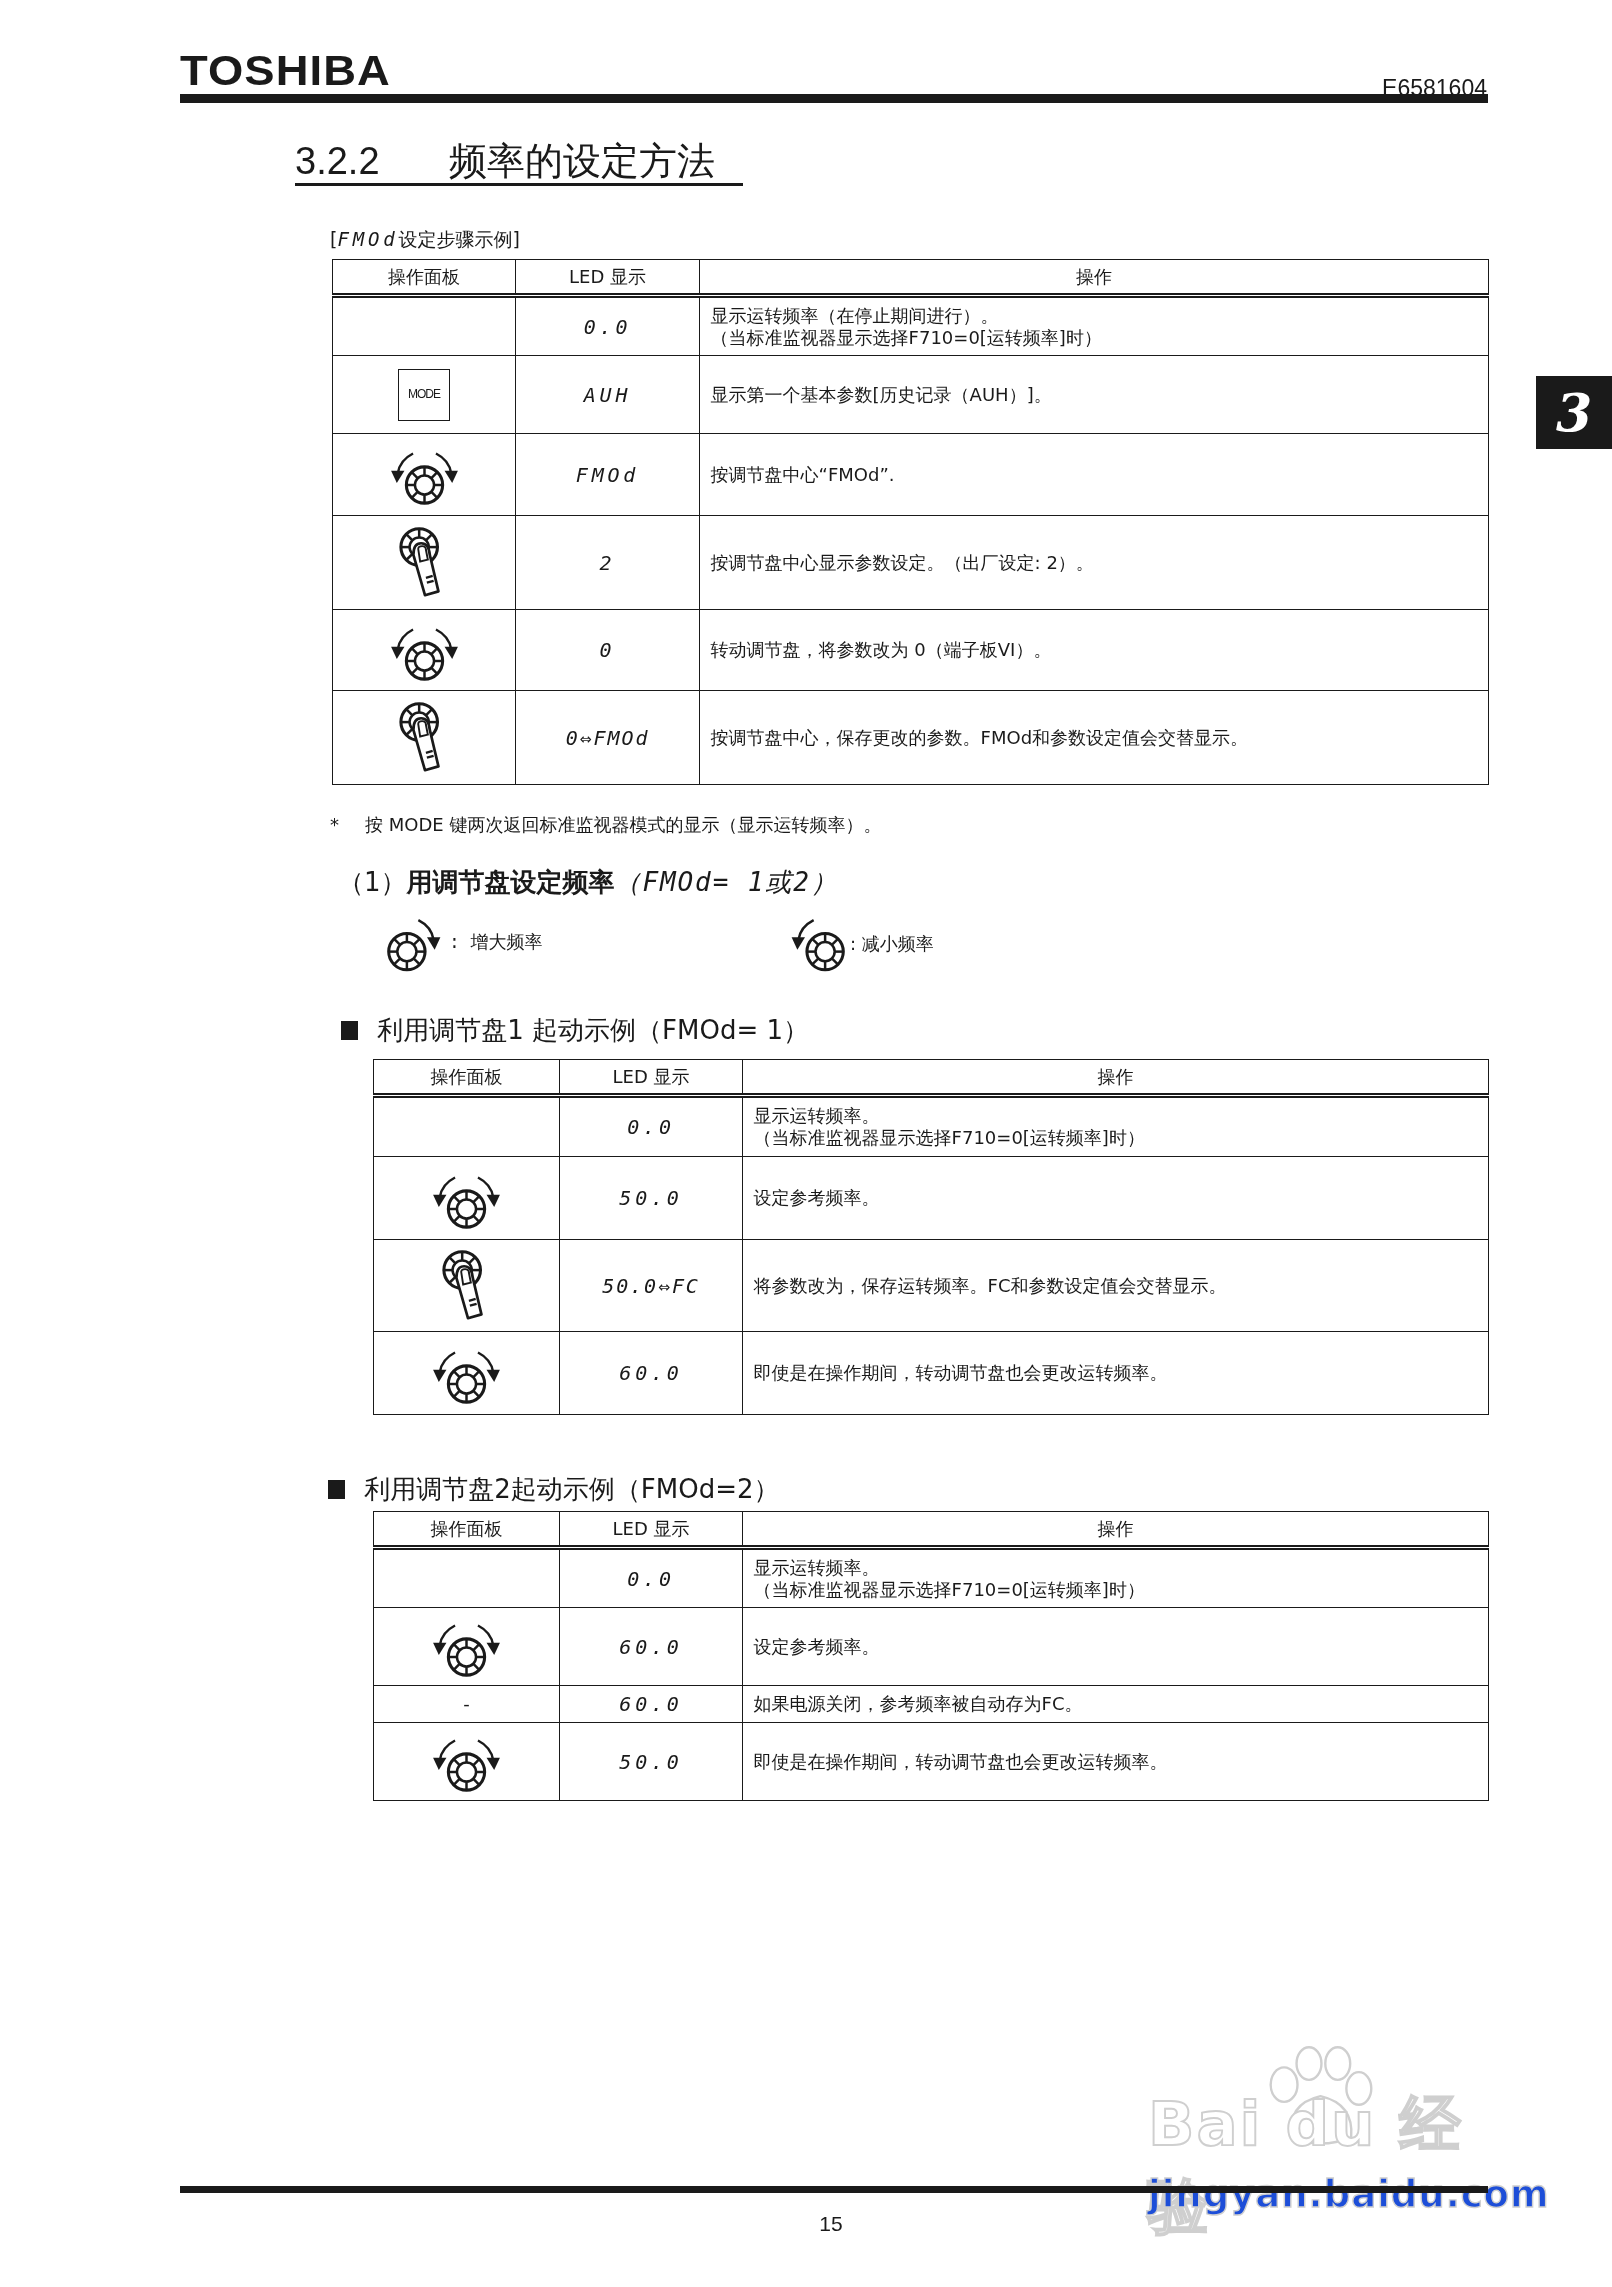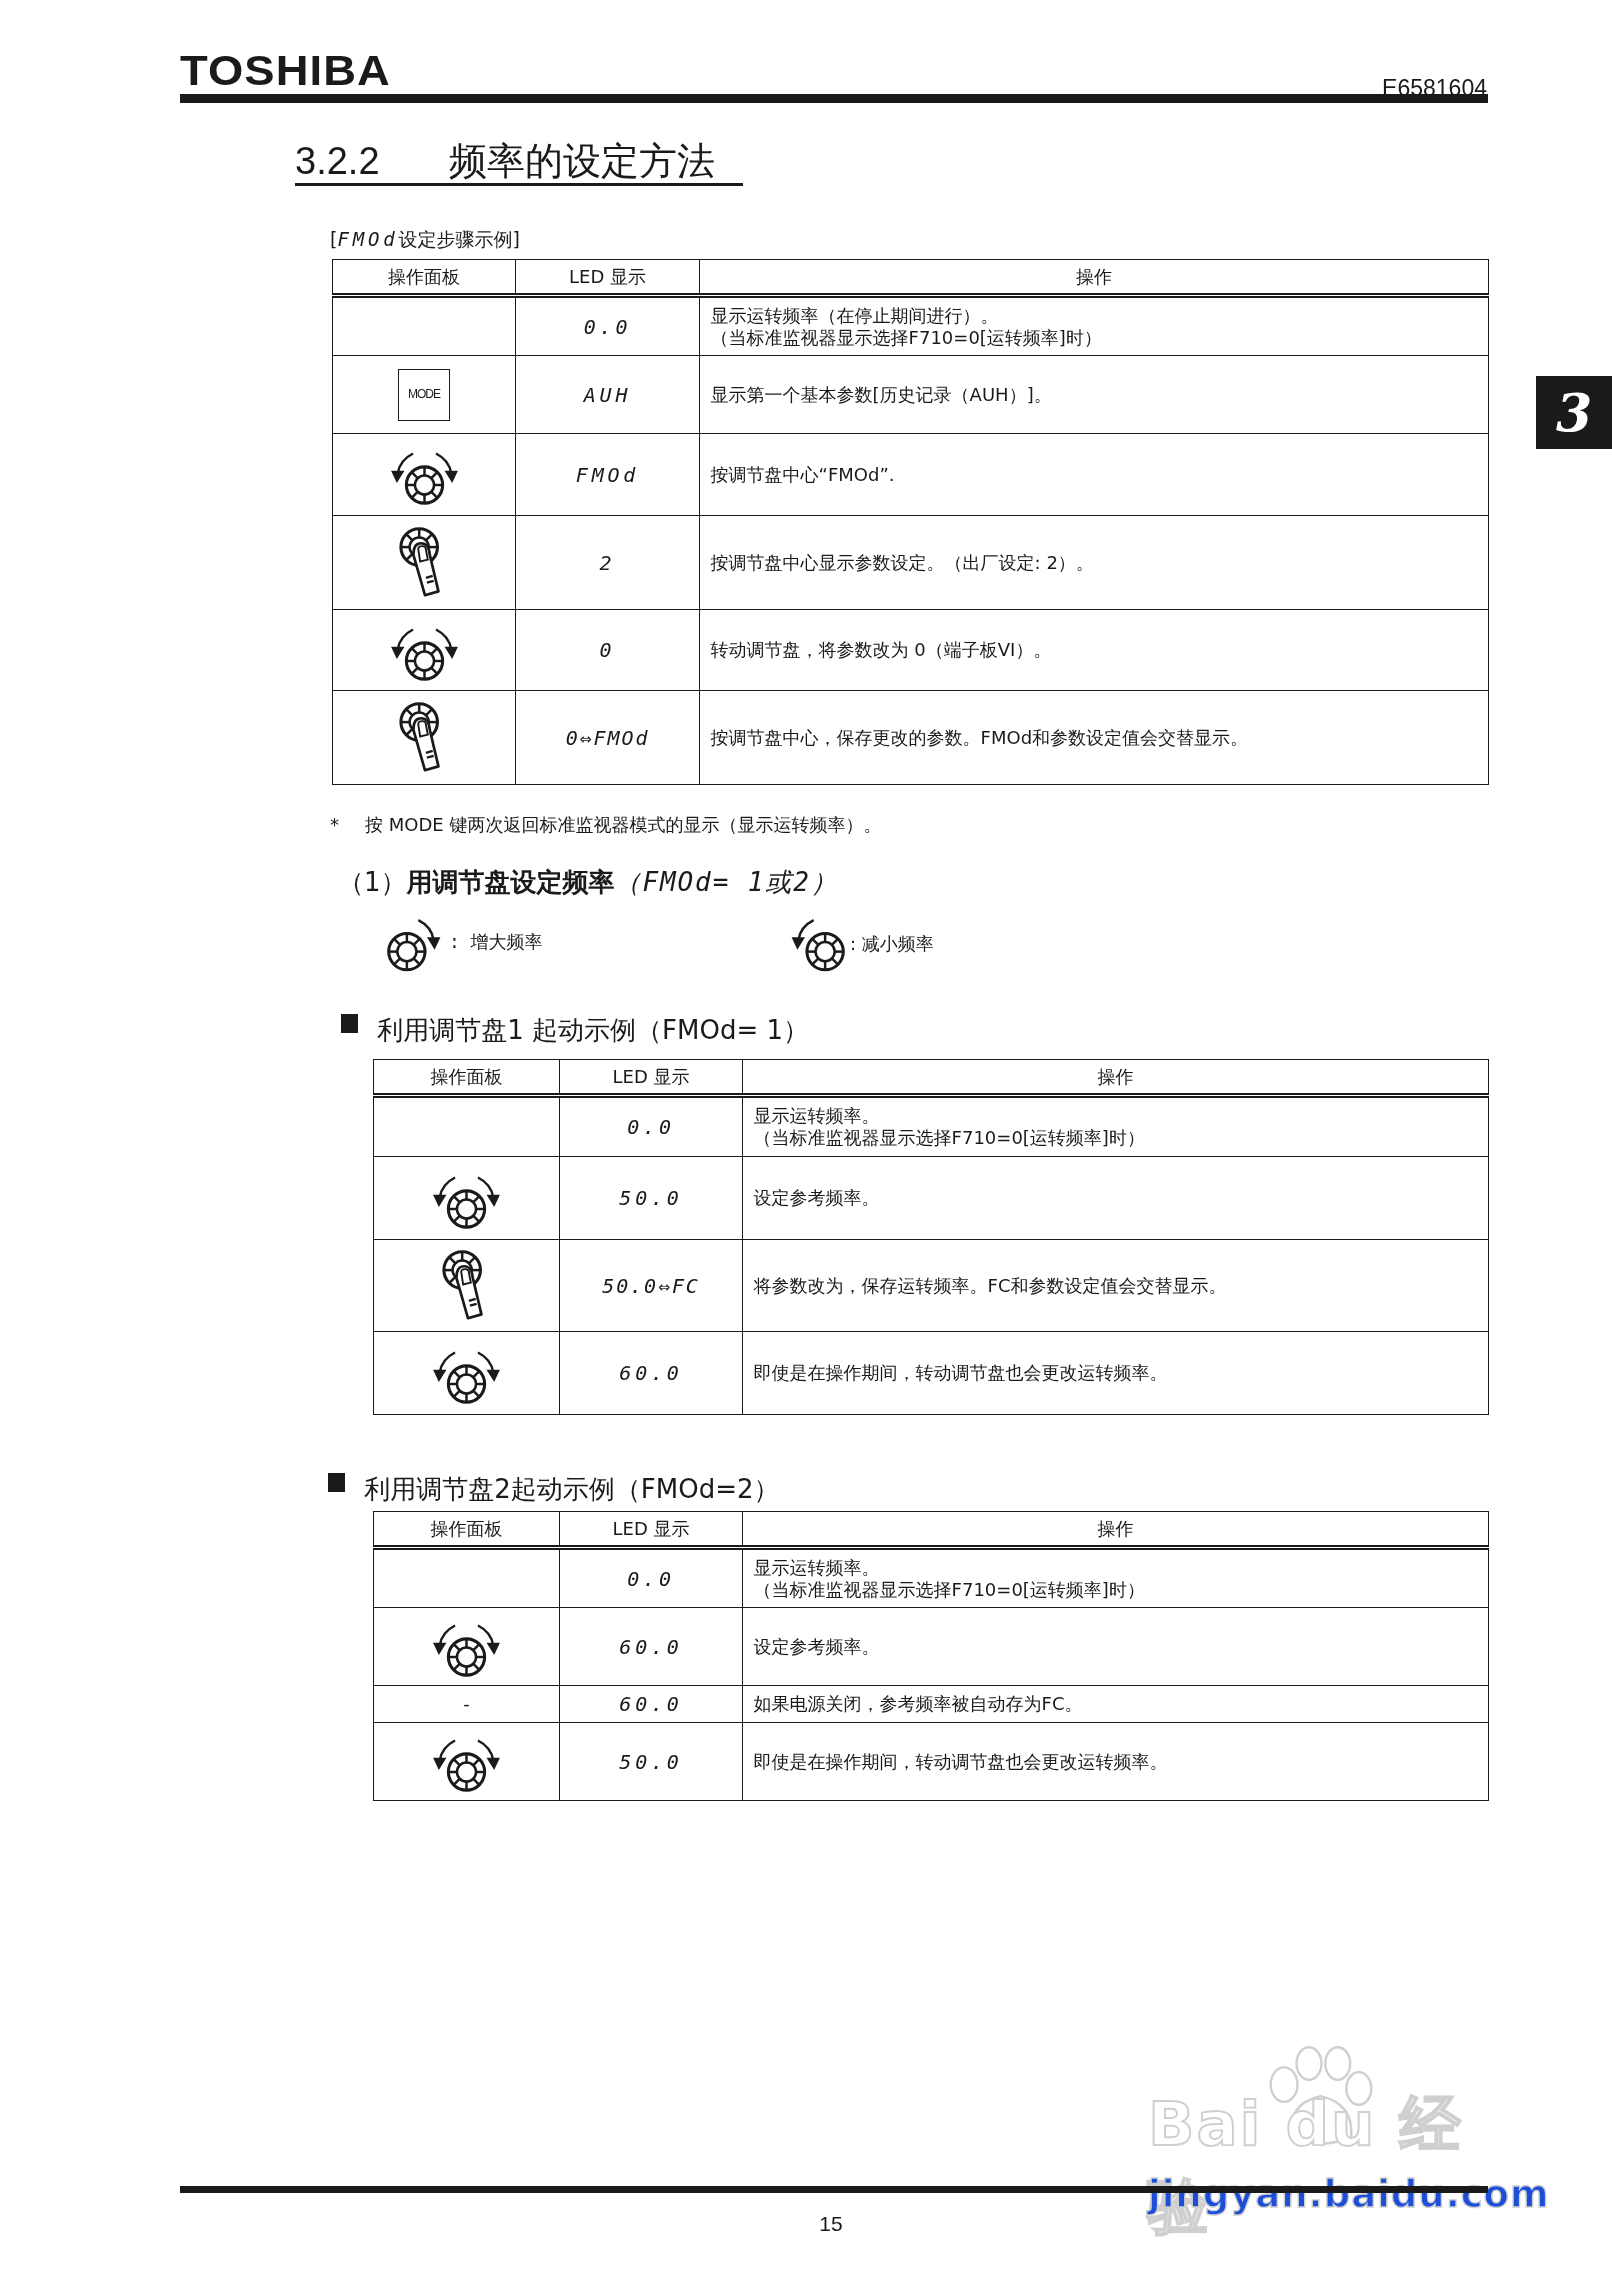--- a/index.html
+++ b/index.html
@@ -27,21 +27,21 @@
   table.grid td.c-led { font-size:20px; }
   table.grid td.c-op { padding-left:10.6px; vertical-align:middle; }
   .icon { display:inline-block; vertical-align:middle; }
   .mode-key { display:inline-block; width:52px; height:52px; border:1.9px solid #1a1a1a; box-sizing:border-box;
               font-family:"Liberation Sans", sans-serif; font-size:12px; line-height:48px; letter-spacing:-1px; text-align:center; }
   .footnote { left:330px; top:813px; font-size:18px; line-height:23px; }
   .footnote .star { display:inline-block; width:35px; }
   .h-sub1 { left:338px; top:865px; font-size:26px; line-height:35px; }
   .h-sub1 .bold { font-weight:bold; }
   .legend { top:913px; font-size:18px; line-height:23px; display:flex; align-items:center; }
-  .h-ex { font-size:26px; line-height:33px; display:flex; align-items:flex-start; }
+  .h-ex { font-size:26px; line-height:33px; display:flex; align-items:center; }
   .h-ex .sq { display:inline-block; width:17.3px; height:19px; background:#1a1a1a; margin-right:19px; }
   .rule-bottom { left:180px; top:2186px; width:1308px; height:6.7px; background:#1a1a1a; }
   .pageno { left:788px; width:86px; top:2212px; text-align:center; font-family:"Liberation Sans", sans-serif; font-size:21px; }
   .wm { left:1148px; top:2046px; width:365px; height:183px; color:#fff; }
   .wm .big { position:absolute; left:0; top:38px; font-family:"DejaVu Sans", sans-serif; font-weight:bold; font-size:61px;
              color:#fff; -webkit-text-stroke:1.9px #cfcfcf; letter-spacing:1.9px; }
   .wm .url { position:absolute; left:0; top:127px; font-family:"DejaVu Sans", sans-serif; font-weight:bold; font-size:37px;
              color:#1d4ed8; -webkit-text-stroke:1.4px #cfcfcf; letter-spacing:1px; }
 </style>
 </head>

